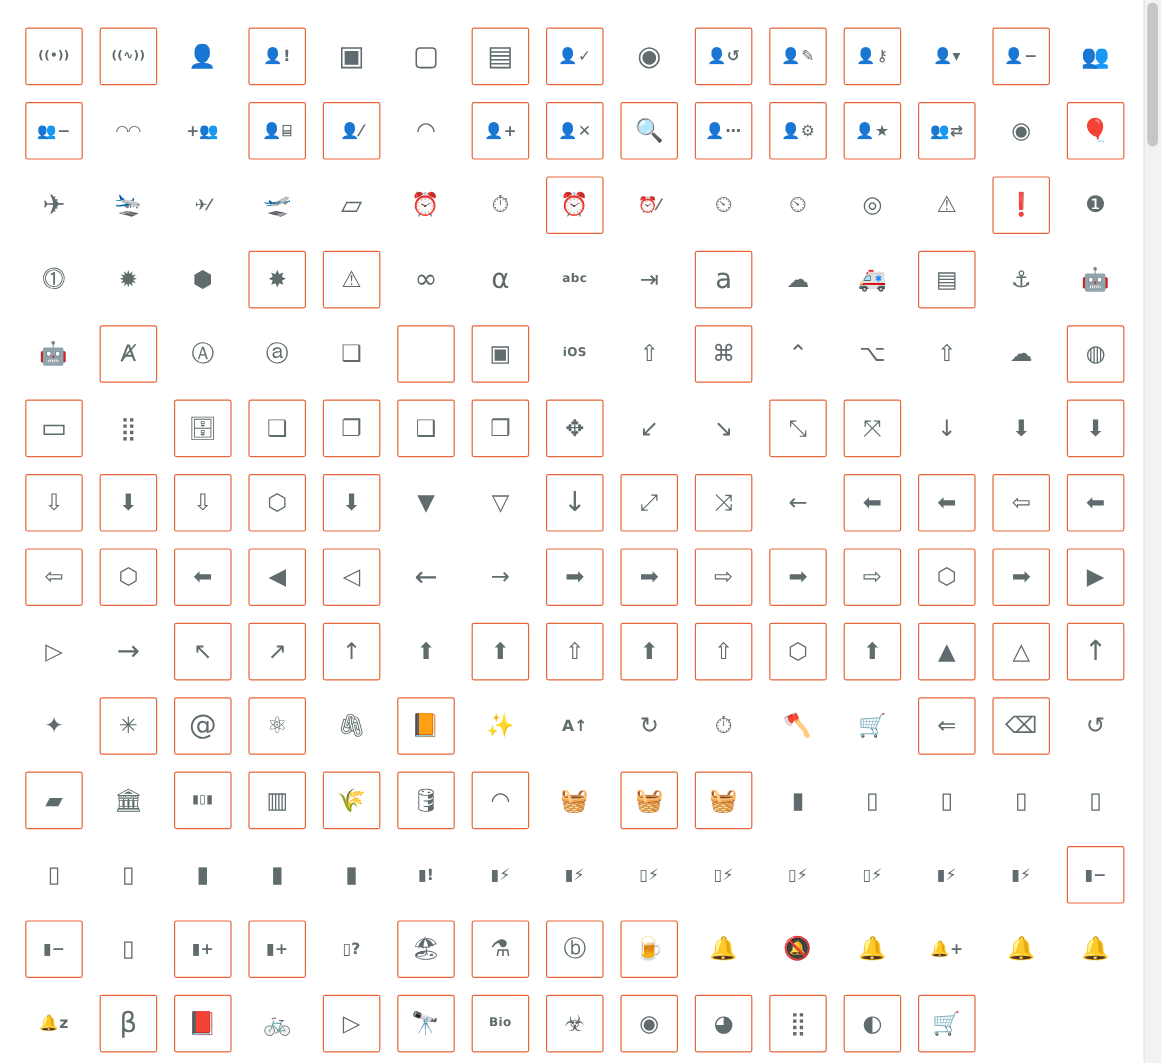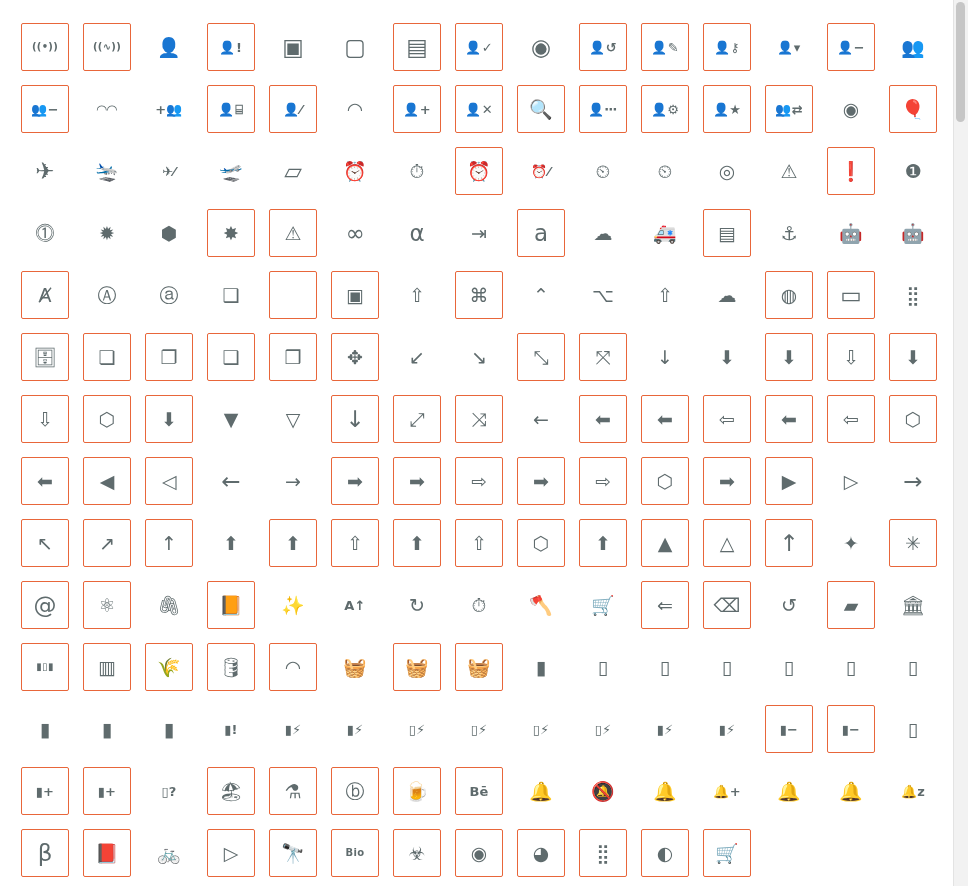--- a/index.html
+++ b/index.html
@@ -358,20 +358,25 @@
           <span class="glyph lg">∞</span>
         </div>
       </div>
       <div class="cell">
         <div class="box">
           <span class="glyph lg">α</span>
         </div>
       </div>
       <div class="cell">
         <div class="box">
+          <span class="glyph xs">abc</span>
+        </div>
+      </div>
+      <div class="cell">
+        <div class="box">
           <span class="glyph">⇥</span>
         </div>
       </div>
       <div class="cell">
         <div class="box hl">
           <span class="glyph lg">a</span>
         </div>
       </div>
       <div class="cell">
         <div class="box">
@@ -428,20 +433,25 @@
           <span class="glyph"></span>
         </div>
       </div>
       <div class="cell">
         <div class="box hl">
           <span class="glyph">▣</span>
         </div>
       </div>
       <div class="cell">
         <div class="box">
+          <span class="glyph xs">iOS</span>
+        </div>
+      </div>
+      <div class="cell">
+        <div class="box">
           <span class="glyph">⇧</span>
         </div>
       </div>
       <div class="cell">
         <div class="box hl">
           <span class="glyph">⌘</span>
         </div>
       </div>
       <div class="cell">
         <div class="box">
@@ -1029,25 +1039,20 @@
         </div>
       </div>
       <div class="cell">
         <div class="box hl">
           <span class="glyph">ⓑ</span>
         </div>
       </div>
       <div class="cell">
         <div class="box hl">
           <span class="glyph">🍺</span>
-        </div>
-      </div>
-      <div class="cell">
-        <div class="box hl">
-          <span class="glyph sm">Bē</span>
         </div>
       </div>
       <div class="cell">
         <div class="box">
           <span class="glyph">🔔</span>
         </div>
       </div>
       <div class="cell">
         <div class="box">
           <span class="glyph">🔕</span>

